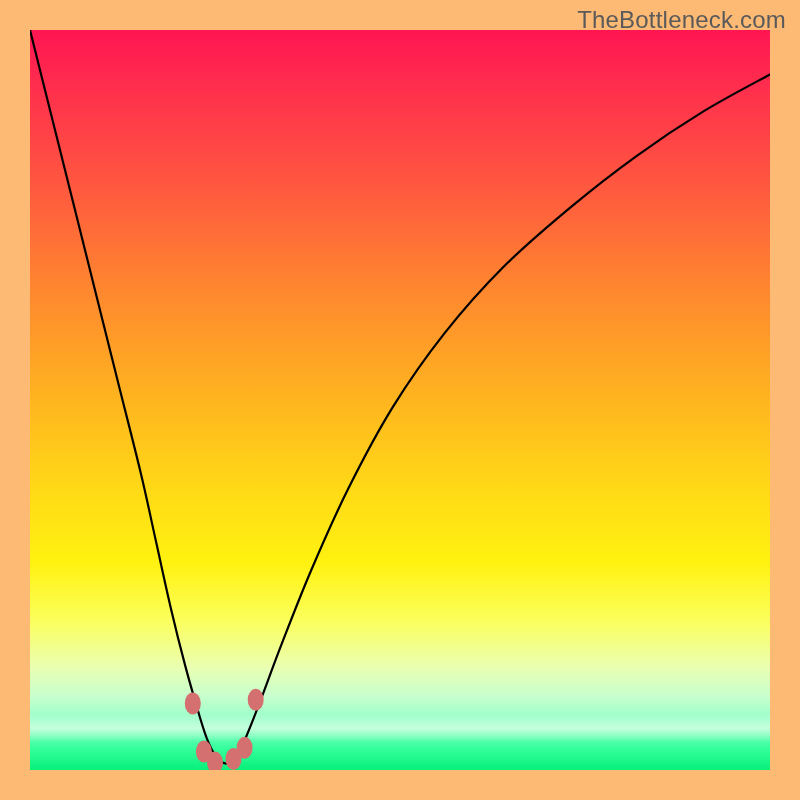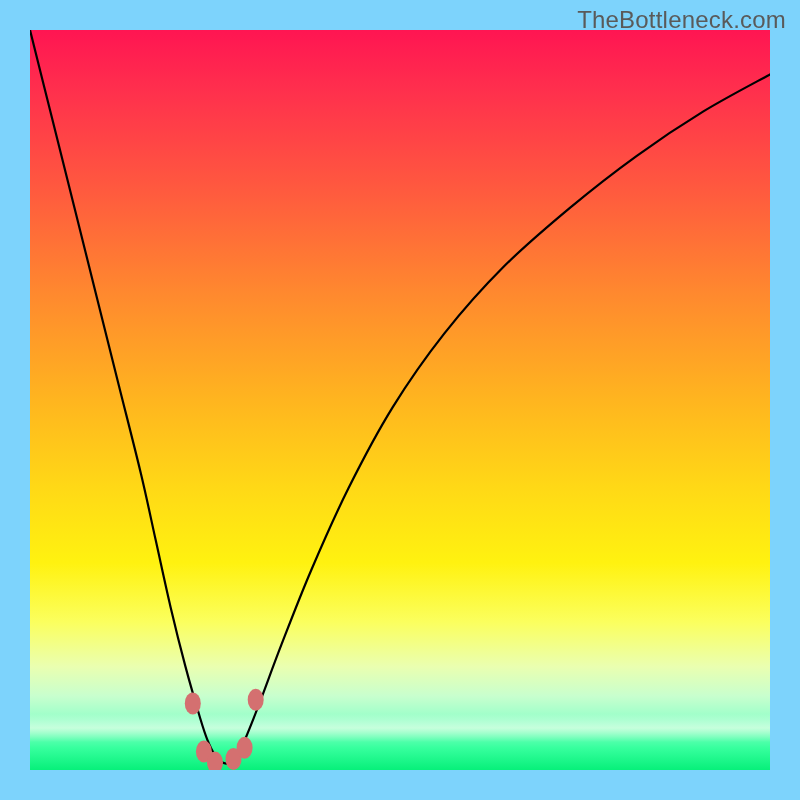--- a/index.html
+++ b/index.html
@@ -1,21 +1,21 @@
 <!DOCTYPE html>
 <html><head>
 <meta charset="utf-8">
 <style>
   * { margin: 0; padding: 0; box-sizing: border-box; }
   html, body { width: 800px; height: 800px; overflow: hidden; background: #000; }
   .frame {
     position: relative;
     width: 800px;
     height: 800px;
-    background: #7dd3fc;
+    background: #fdba74;
   }
   .watermark {
     position: absolute;
     top: 6px;
     right: 14px;
     font-family: Arial, Helvetica, sans-serif;
     font-size: 24px;
     font-weight: 500;
     color: #5a5a5a;
     letter-spacing: 0.2px;

